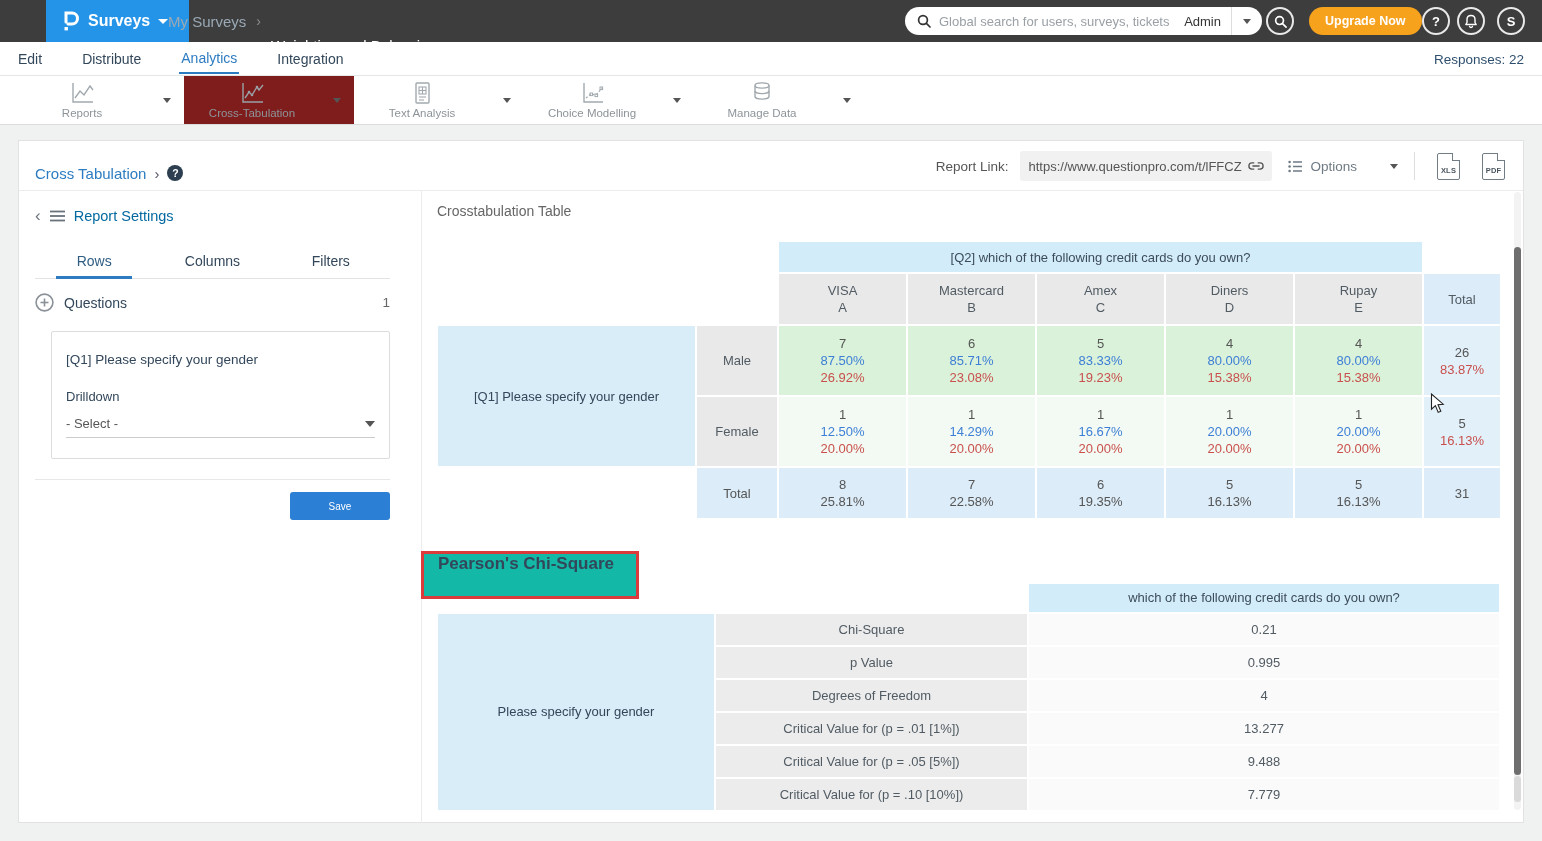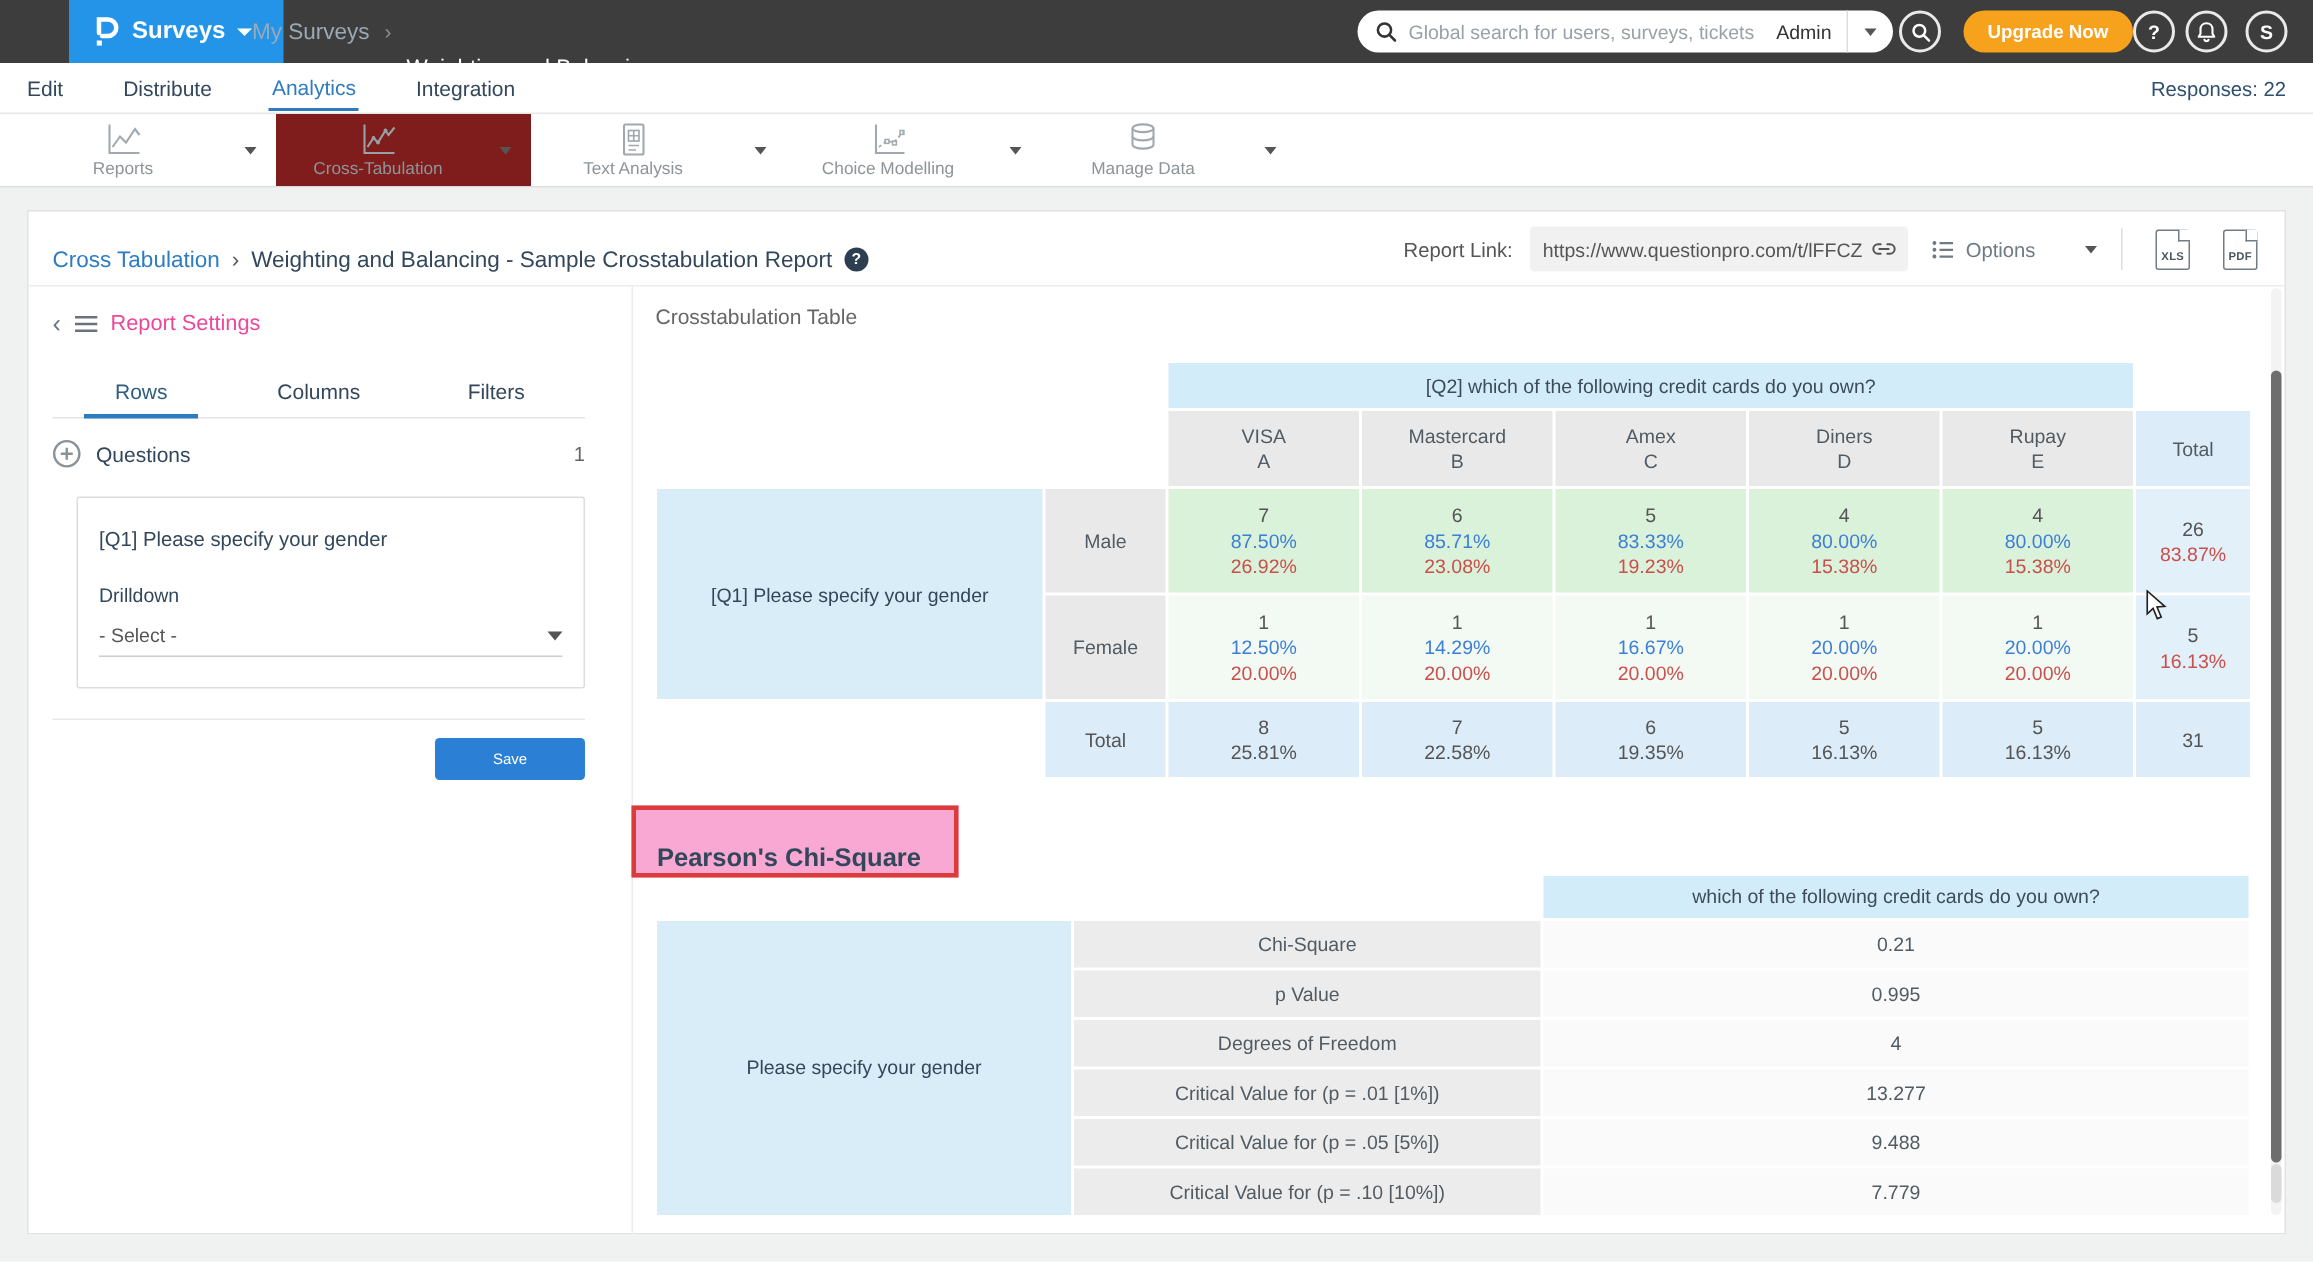--- a/index.html
+++ b/index.html
@@ -57,21 +57,21 @@
   .options-btn .oc { width:0;height:0;border-left:4.5px solid transparent;border-right:4.5px solid transparent;border-top:5px solid #555; margin-left:26px; }
   .vdiv { width:1px; height:28px; background:#ddd; }
   .doc-icon { width:23px; height:27px; border:1.6px solid #717d85; border-radius:2px; position:relative; display:flex; align-items:flex-end; justify-content:center; cursor:pointer; background:#fff;margin-left:10px; }
   .doc-icon::before { content:""; position:absolute; top:-1px; right:-1px; width:7px; height:7px; background:#fff; border-left:1.6px solid #717d85; border-bottom:1.6px solid #717d85; }
   .doc-icon span { font-size:7.5px; font-weight:bold; color:#4a555e; margin-bottom:4px; letter-spacing:0.2px; }
 
   
   .sidebar { position:absolute; left:0; top:50px; width:403px; height:633px; border-right:1px solid #ececec; }
   .rs-header { position:absolute; left:16px; top:16px; display:flex; align-items:center; gap:9px; cursor:pointer; }
   .rs-header .back { color:#6a737b; font-size:17px; line-height:1; }
-  .rs-title { font-size:14.5px; color:#ec4899;text-align:center; }
+  .rs-title { font-size:14.5px; color:#0369a1;text-align:center; }
   .rs-tabs { position:absolute; left:16px; top:52px; width:355px; height:36px; display:flex; border-bottom:1px solid #e3e3e3; }
   .rs-tab { flex:1; display:flex; align-items:center; justify-content:center; font-size:14px; color:#33475b; cursor:pointer; position:relative; }
   .rs-tab.active { color:#2f5d82; }
   .rs-tab.active::after { content:""; position:absolute; left:18%; right:18%; bottom:-1px; height:3px; background:#2d7cc1; }
   .rs-questions { position:absolute; left:16px; top:102px; width:355px; display:flex; align-items:center; gap:10px; }
   .rs-questions .qlbl { font-size:14px; color:#33475b; }
   .rs-questions .qcount { margin-left:auto; font-size:13.5px; color:#666; }
   .rs-qbox { position:absolute; left:32px; top:140px; width:339px; height:128px; border:1px solid #ddd; border-radius:2px; padding:20px 14px 0; }
   .rs-qtext { font-size:13.5px; color:#33475b; }
   .rs-drill { margin-top:22px; font-size:13px; color:#33475b; }
@@ -91,21 +91,21 @@
   .q1cell { background:#d9edf8; color:#33475b; }
   .glbl { background:#e9e9e9; color:#515b63; }
   .c-male { background:#daf1da; }
   .c-female { background:#f3faf3; }
   .c-totcol { background:#e2f0fa; }
   .c-totrow { background:#dcecf8; }
   .pct-row { color:#3d7fd6; }
   .pct-col { color:#c9504c; }
 
   
-  .pearson-box { position:absolute; left:402px; top:396px; width:218px; height:48px; border:3px solid #dc3b3b; display:flex; align-items:flex-end; padding-left:14px; background:#f9a8d4; }
+  .pearson-box { position:absolute; left:402px; top:410px; width:218px; height:48px; border:3px solid #dc3b3b; display:flex; align-items:flex-start; padding-left:14px; background:#14b8a6; }
   .pearson-title { font-size:17px; font-weight:bold; color:#33475b; }
   .chi { position:absolute; left:419px; top:443px; display:grid; grid-template-columns:276px 311px 470px; grid-template-rows:28px repeat(6,31px); gap:2px; font-size:13px; color:#555; }
   .chi .xc { line-height:16px; }
   .chi-head { background:#d2ecf9; color:#3d4c59; }
   .chi-left { background:#d9edf8; color:#33475b; }
   .chi-lbl { background:#ececec; color:#515b63; }
   .chi-val { background:#fafafa; color:#515b63; }
 
   
   .scroll-track { position:absolute; left:1514px; top:192px; width:7px; height:618px; background:#f3f3f3; border-radius:4px; }
@@ -259,21 +259,20 @@
       </div>
   </div>
 </div>
 
 <div class="card">
 
   <div class="report-header">
     <div class="rh-left">
       <span class="link">Cross Tabulation</span>
       <span class="sep"></span>
-      <span class="title">Weighting and Balancing - Sample Crosstabulation Report</span>
       <span class="help-dot">?</span>
     </div>
     <div class="rh-right">
       <span class="rl-label">Report Link:</span>
       <div class="url-box">
         <span class="url">https://www.questionpro.com/t/lFFCZg</span>
         <span>
           <svg width="16" height="12" viewBox="0 0 18 12">
               <path d="M6.5 2.5h-2a3.5 3.5 0 0 0 0 7h2 M11.5 2.5h2a3.5 3.5 0 0 1 0 7h-2 M5.5 6h7" fill="none" stroke="#555" stroke-width="1.5" stroke-linecap="round"></path>
             </svg>

